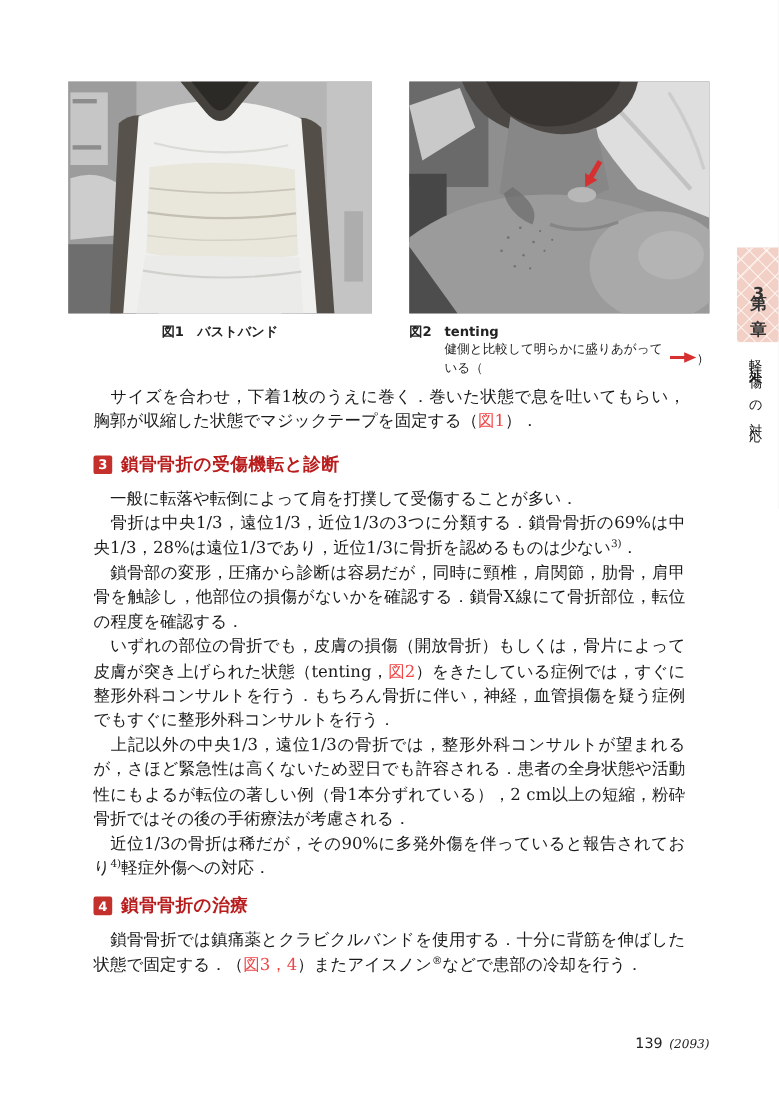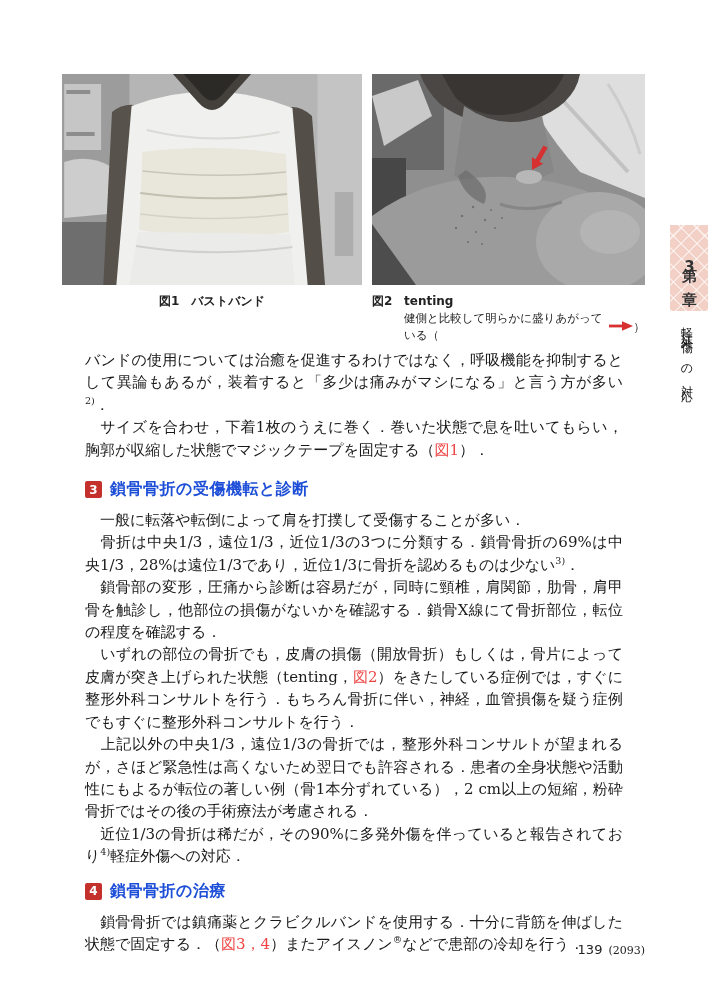--- a/index.html
+++ b/index.html
@@ -1,21 +1,21 @@
 <!DOCTYPE html>
 <html><head>
 <meta charset="utf-8">
 <style>
   html,body{margin:0;padding:0;background:#e9e9e9;}
   .page{position:relative;width:708px;height:1000px;background:#ffffff;margin:0 auto;
         overflow:hidden;font-family:"DejaVu Serif","Liberation Serif",serif;color:#1a1a1a;}
 
   
   .fig{position:absolute;top:74px;}
-  .fig1{left:62px;width:300px;}
+  .fig1{left:62px;width:276px;}
   .fig2{left:372px;width:273px;}
   .fig-photo{display:block;width:100%;height:211px;background:#bdbdbd;}
   .fig-photo svg{display:block;width:100%;height:100%;}
   .fig-cap{font-family:"DejaVu Sans","Liberation Sans",sans-serif;font-size:12px;
            font-weight:bold;color:#222;margin-top:8px;line-height:17px;}
   .fig1 .fig-cap{text-align:center;}
   .fig2 .fig-cap{display:flex;text-align:left;}
   .cap-label{flex:0 0 32px;}
   .cap-sub{font-weight:normal;font-size:11.5px;color:#222;display:flex;align-items:center;gap:1px;font-family:Liberation Serif, serif;}
   .cap-arrow{display:inline-block;vertical-align:-1px;}
@@ -39,29 +39,29 @@
   .body-col p{margin:0;font-size:15px;line-height:22.4px;text-align:justify;}
   .t-red{color:#ef4444;}
   .t-sup{font-size:9.5px;vertical-align:super;line-height:0;}
 
   .sec-head{display:flex;align-items:center;gap:8px;margin:18px 0 9px 0;
             font-family:"DejaVu Sans","Liberation Sans",sans-serif;}
   .sec-head.second{margin-top:13px;}
   .sec-num{flex:0 0 auto;width:17px;height:17px;background:#c4302b;color:#fff;
            font-size:12px;font-weight:bold;display:flex;align-items:center;
            justify-content:center;border-radius:2px;}
-  .sec-title{font-size:16px;font-weight:bold;color:#1d4ed8;letter-spacing:.5px;}
+  .sec-title{font-size:16px;font-weight:bold;color:#b91c1c;letter-spacing:.5px;}
 
   
   .footer{position:absolute;left:62px;right:63px;top:943px;height:20px;
           font-family:"DejaVu Sans","Liberation Sans",sans-serif;}
   .journal-line{text-align:center;font-size:12px;color:#333;letter-spacing:.5px;}
   .page-num{position:absolute;right:0;top:-1px;font-size:13px;color:#222;}
   .page-num .alt{font-family:"DejaVu Serif","Liberation Serif",serif;
-                 font-size:11px;margin-left:6px;color:#222;}
+                 font-style:italic;font-size:11px;margin-left:6px;color:#222;}
 </style>
 </head>
 <body>
 
 <div class="page">
 
   <div class="fig fig1">
     <div class="fig-photo">
       <svg viewBox="0 0 276 211" preserveAspectRatio="none">
         <rect width="276" height="211" fill="#b5b5b5"></rect>
@@ -145,21 +145,20 @@
       </span>
     </div>
   </div>
 
   <div class="chapter-tab">
     <div class="vtext chapter-label">第3章</div>
   </div>
   <div class="vtext chapter-sub">軽症外傷への対応</div>
 
   <div class="body-col">
-    <p><span>バンドの使用については治癒を促進するわけではなく，呼吸機能を抑制するとして異論もあるが，装着すると「多少は痛みがマシになる」と言う方が多い</span><span class="t-sup">2)</span><span>．</span></p>
     <p><span>　サイズを合わせ，下着1枚のうえに巻く．巻いた状態で息を吐いてもらい，胸郭が収縮した状態でマジックテープを固定する（</span><span class="t-red">図1</span><span>）．</span></p>
 
     <div class="sec-head">
       <span class="sec-num">3</span>
       <span class="sec-title">鎖骨骨折の受傷機転と診断</span>
     </div>
     <p><span>　一般に転落や転倒によって肩を打撲して受傷することが多い．</span></p>
     <p><span>　骨折は中央1/3，遠位1/3，近位1/3の3つに分類する．鎖骨骨折の69%は中央1/3，28%は遠位1/3であり，近位1/3に骨折を認めるものは少ない</span><span class="t-sup">3)</span><span>．</span></p>
     <p><span>　鎖骨部の変形，圧痛から診断は容易だが，同時に頸椎，肩関節，肋骨，肩甲骨を触診し，他部位の損傷がないかを確認する．鎖骨X線にて骨折部位，転位の程度を確認する．</span></p>
     <p><span>　いずれの部位の骨折でも，皮膚の損傷（開放骨折）もしくは，骨片によって皮膚が突き上げられた状態（tenting，</span><span class="t-red">図2</span><span>）をきたしている症例では，すぐに整形外科コンサルトを行う．もちろん骨折に伴い，神経，血管損傷を疑う症例でもすぐに整形外科コンサルトを行う．</span></p>

